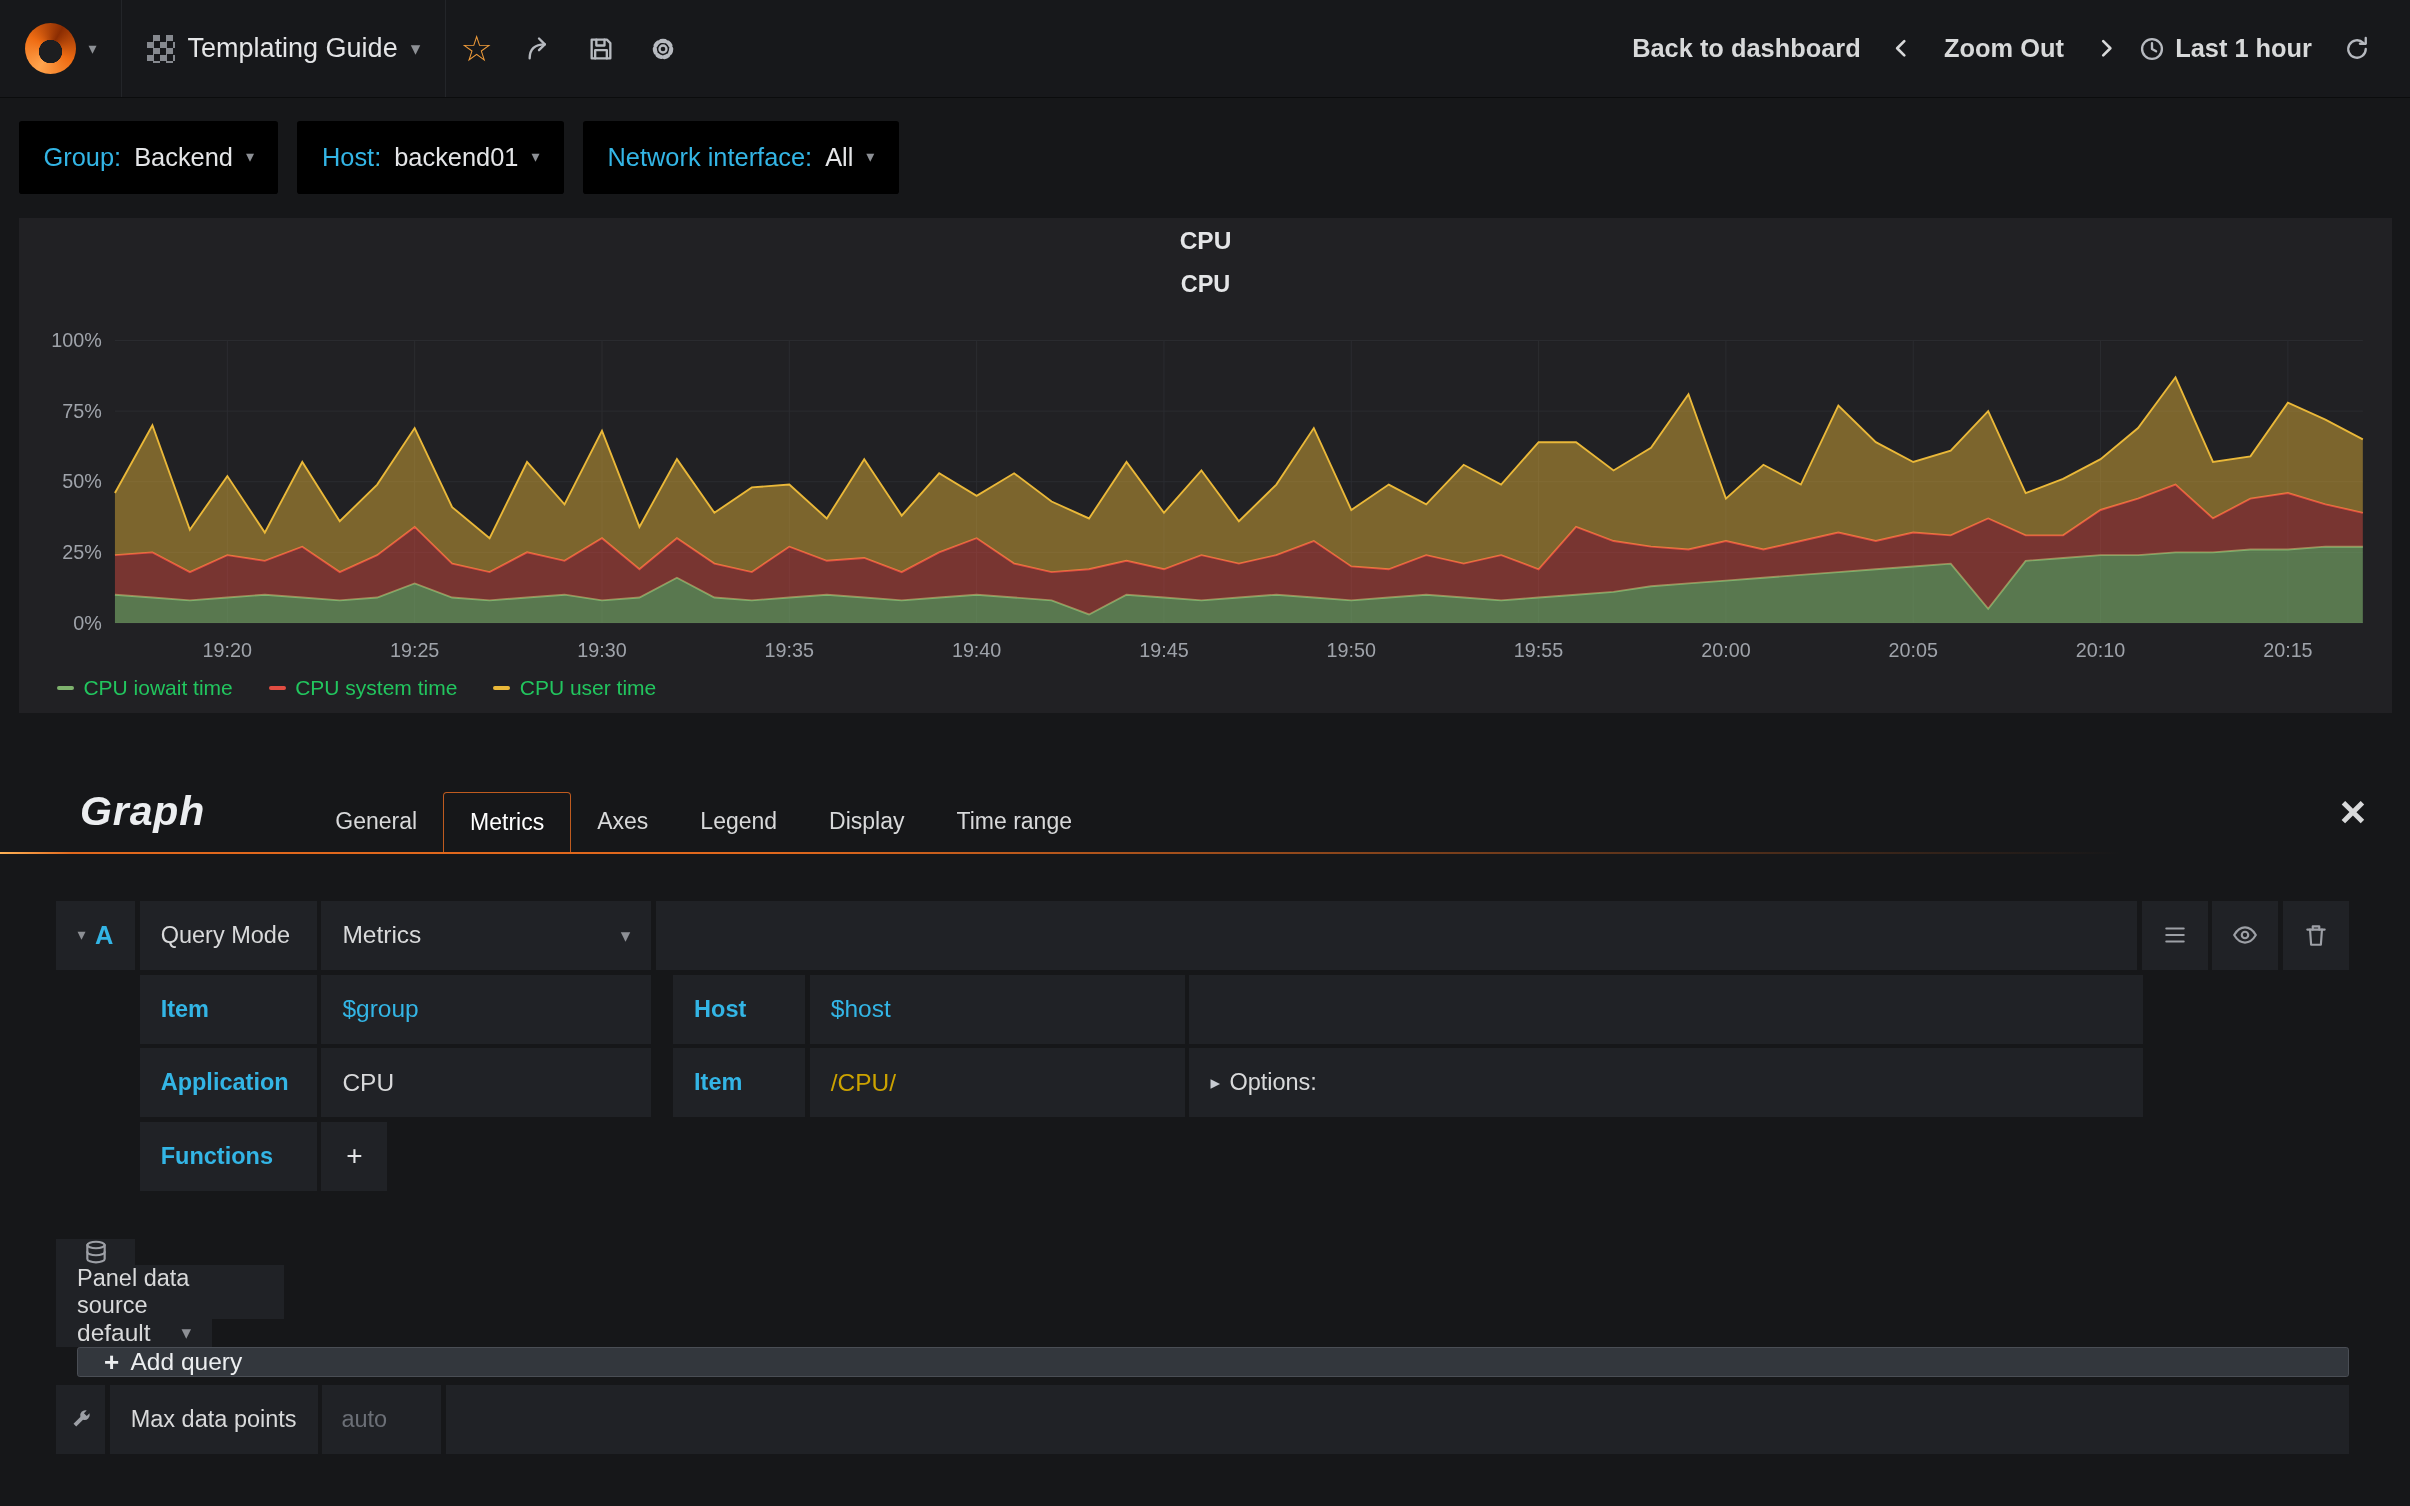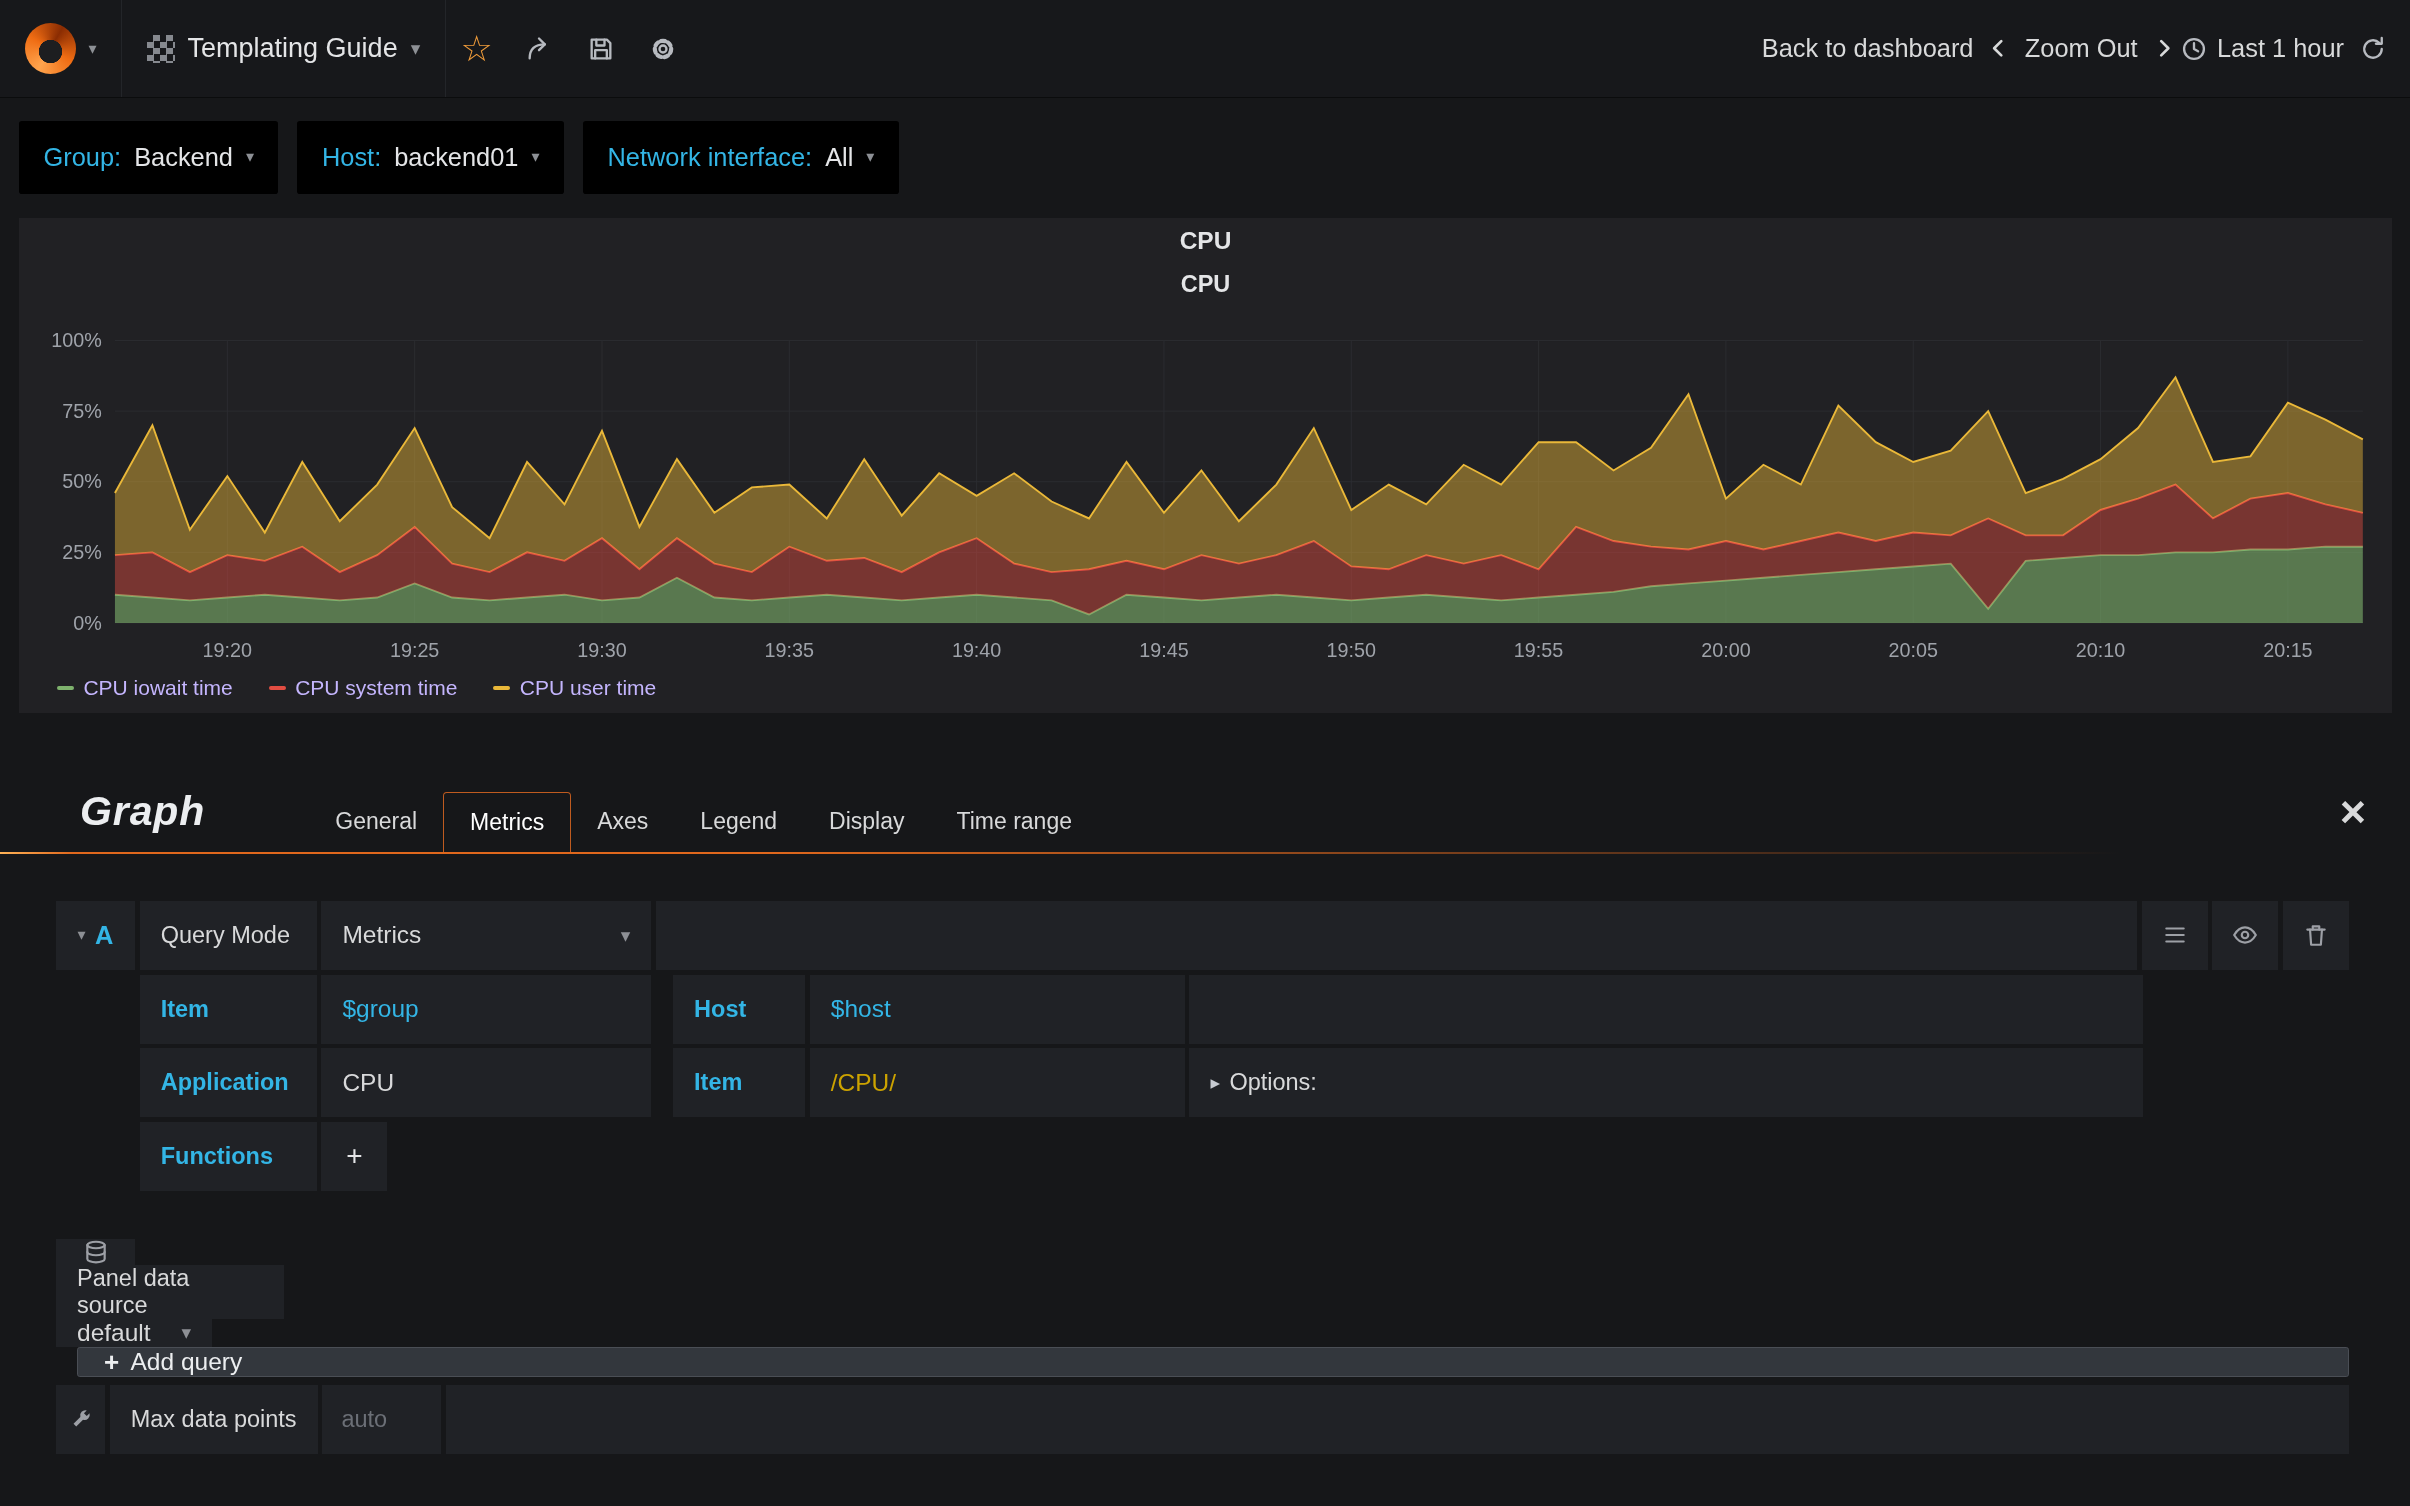--- a/index.html
+++ b/index.html
@@ -19,39 +19,39 @@
   }
   .caret { color:#8d9095; font-size:19px; line-height:1; }
   .caret.small { font-size:16px; }
   .grid-icon { width:28px; height:28px;
     background: repeating-conic-gradient(#9a9da3 0% 25%, rgba(0,0,0,0) 0% 50%) 0 0/13px 13px; opacity:.85; }
   .dash-title { font-size:27px; color:#e4e5e7; }
   .nav-icons { display:flex; align-items:center; height:100%; }
   .icon-btn { width:62px; height:100%; display:flex; align-items:center; justify-content:center; cursor:pointer; }
   .star-glyph { font-size:36px; color:#ef9b3a; line-height:1; }
   .nico { width:28px; height:28px; stroke:#b7bac0; fill:none; stroke-width:2; stroke-linecap:round; stroke-linejoin:round; }
-  .nav-right { margin-left:auto; display:flex; align-items:center; gap:4px; padding-right:14px; font-size:25.4px; color:#d8d9da; }
+  .nav-right { margin-left:auto; display:flex; align-items:center; gap:20px; padding-right:30px; font-size:25.4px; color:#d8d9da;font-weight:bold; }
   .nav-link { padding:0 9.4px; cursor:pointer; white-space:nowrap; }
   .chev { width:24.5px; height:24.5px; stroke:#d8d9da; fill:none; stroke-width:2.6; stroke-linecap:round; stroke-linejoin:round; cursor:pointer; }
   .time-picker { display:flex; align-items:center; gap:9.4px; cursor:pointer; white-space:nowrap; }
 
   
   .submenu { display:flex; gap:19px; padding:22.6px 19px 24.5px 19px; }
   .variable-pill { background:#000000; border-radius:2.8px; height:73px; display:flex; align-items:center; padding:0 24.5px; gap:13px; font-size:25.4px; cursor:pointer; }
   .var-label { color:#33b5e5; }
   .var-value { color:#e4e5e7; }
 
   
   .panel { margin:0 19px; background:#212124; }
   .panel-title { height:45px; display:flex; align-items:center; justify-content:center; font-size:24.5px; font-weight:bold; color:#e4e5e7; cursor:pointer; }
   .chart-inner-title { text-align:center; font-size:23.5px; font-weight:bold; color:#e4e5e7; padding:7.5px 0 3.8px; }
   #chart { padding:0 9.4px; }
   #chart svg { display:block; }
   .axis { fill:#9fa3aa; font-size:21px; font-family:"Liberation Sans",sans-serif; }
-  .legend { display:flex; gap:36px; padding:5.6px 0 13px 38px; font-size:21px; color:#c4b5fd; align-items:center; }
+  .legend { display:flex; gap:36px; padding:5.6px 0 13px 38px; font-size:21px; color:#22c55e; align-items:center; }
   .legend-item { display:flex; align-items:center; cursor:pointer; }
   .legend-dash { width:17px; height:3.8px; border-radius:1.9px; display:inline-block; margin-right:9.4px; }
 
   
   .editor { margin-top:58px; }
   .editor-header { display:flex; align-items:center; padding:0 28px 0 80px; height:81px; position:relative; }
   .graph-title { font-style:italic; font-weight:bold; font-size:41px; color:#eceef0; margin-right:104px; letter-spacing:0.9px; }
   .tabs { display:flex; align-self:flex-end; height:60px; }
   .tab { height:60px; display:flex; align-items:center; padding:0 26px; font-size:23px; color:#d8d9da; cursor:pointer; white-space:nowrap; }
   .tab.active { border:0.9px solid #bf5b1f; border-bottom:none; border-radius:3.8px 3.8px 0 0; background:#161719; position:relative; z-index:2; margin-bottom:-1.9px; color:#ffffff; }

